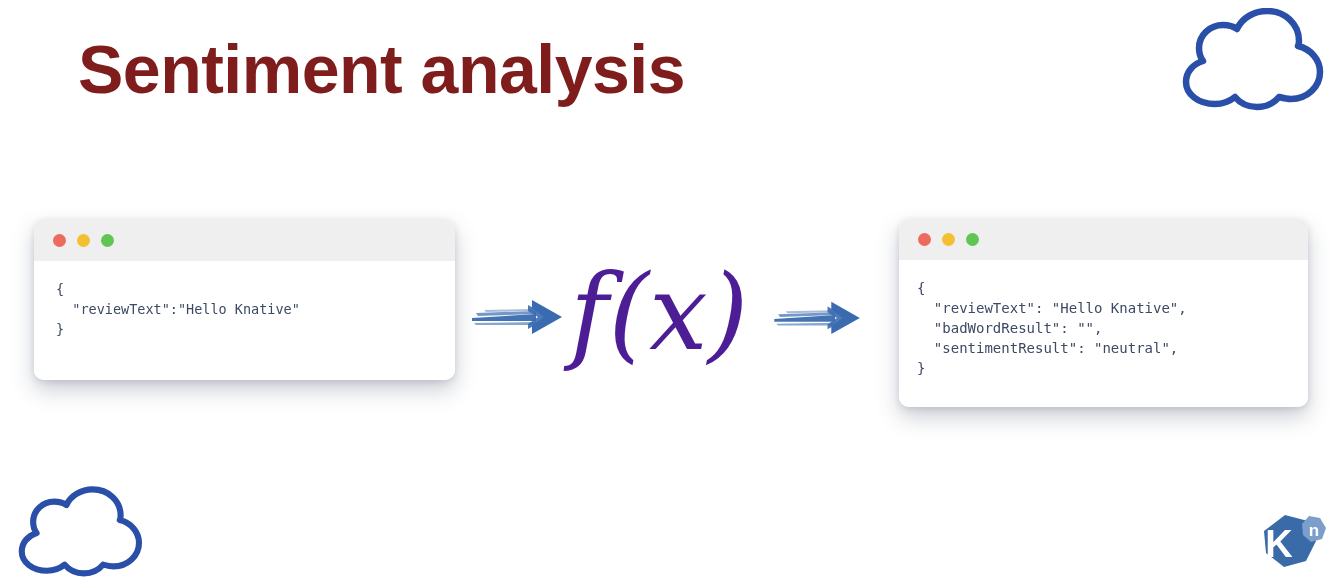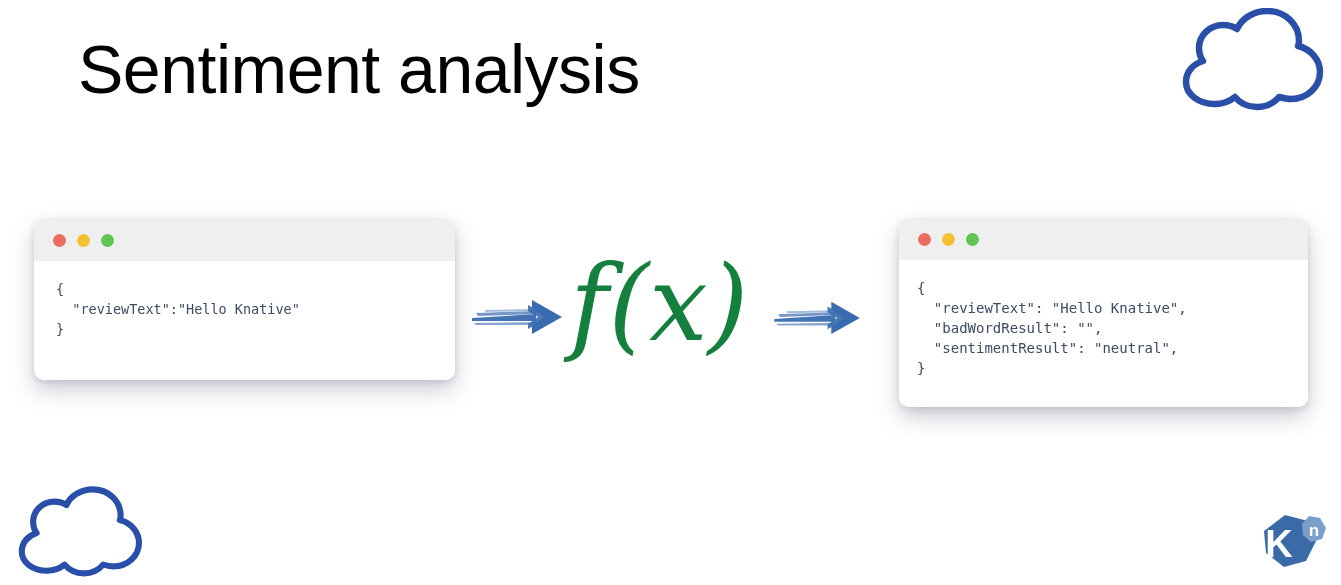--- a/index.html
+++ b/index.html
@@ -15,23 +15,23 @@
     font-family: "Liberation Sans", sans-serif;
   }
 
   
   #slide-title {
     position: absolute;
     left: 78px;
     top: 32px;
     font-family: "Liberation Sans", sans-serif;
     font-size: 68px;
-    font-weight: 400;
+    font-weight: 700;
     letter-spacing: -0.5px;
-    color: #000000;
+    color: #7f1d1d;
     white-space: nowrap;
     line-height: 1.1;
   }
 
   
   .cloud-deco { position: absolute; }
   #cloud-top-right { left: 1168px; top: 8px; }
   #cloud-bottom-left { left: 6px; top: 486px; }
 
   
@@ -84,26 +84,26 @@
   #code-window-output .code-block { font-size: 14px; line-height: 20px; padding-left: 18px; }
 
   
   .arrow-svg { position: absolute; }
   #arrow-left  { left: 470px; top: 296px; }
   #arrow-right { left: 772px; top: 298px; }
 
   #fx-symbol {
     position: absolute;
     left: 570px;
-    top: 252px;
+    top: 261px;
     font-family: "DejaVu Serif", "Liberation Serif", serif;
     font-style: italic;
     font-size: 104px;
     font-weight: 400;
-    color: #15803d;
+    color: #4c1d95;
     line-height: 1;
     white-space: nowrap;
   }
 
   
   #knative-logo { position: absolute; left: 1258px; top: 511px; }
 </style>
 </head>
 <body>
 

